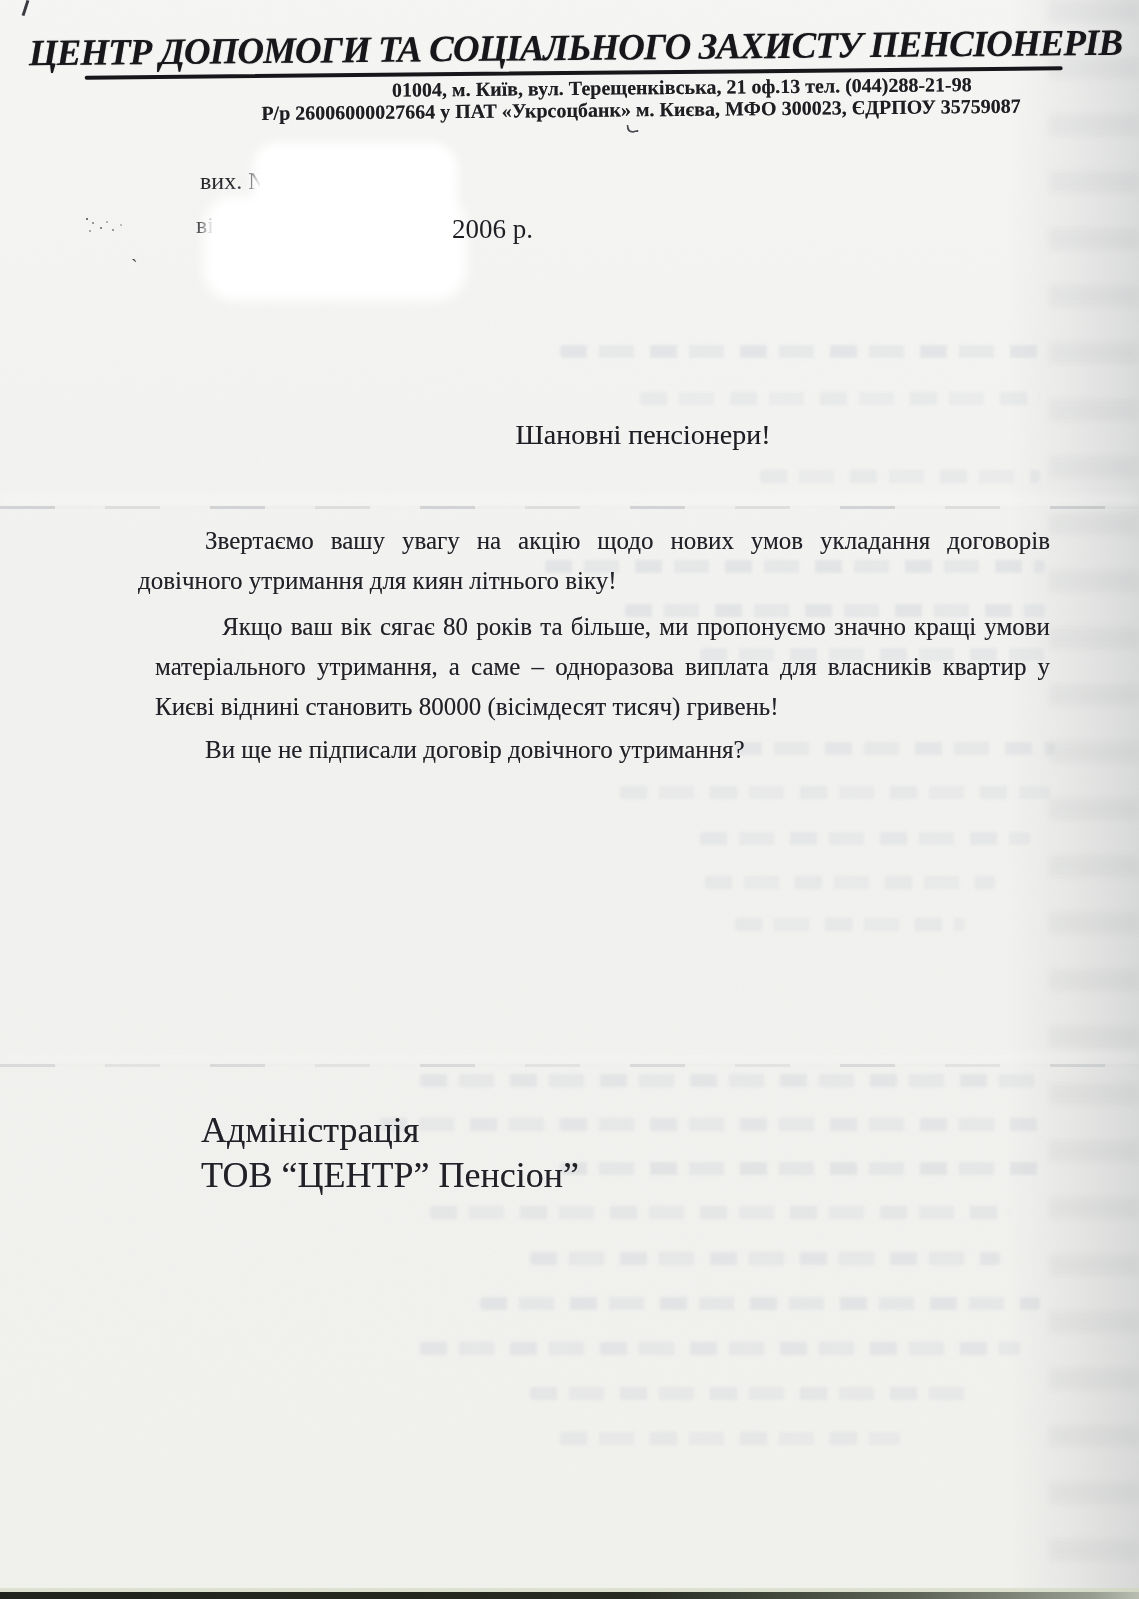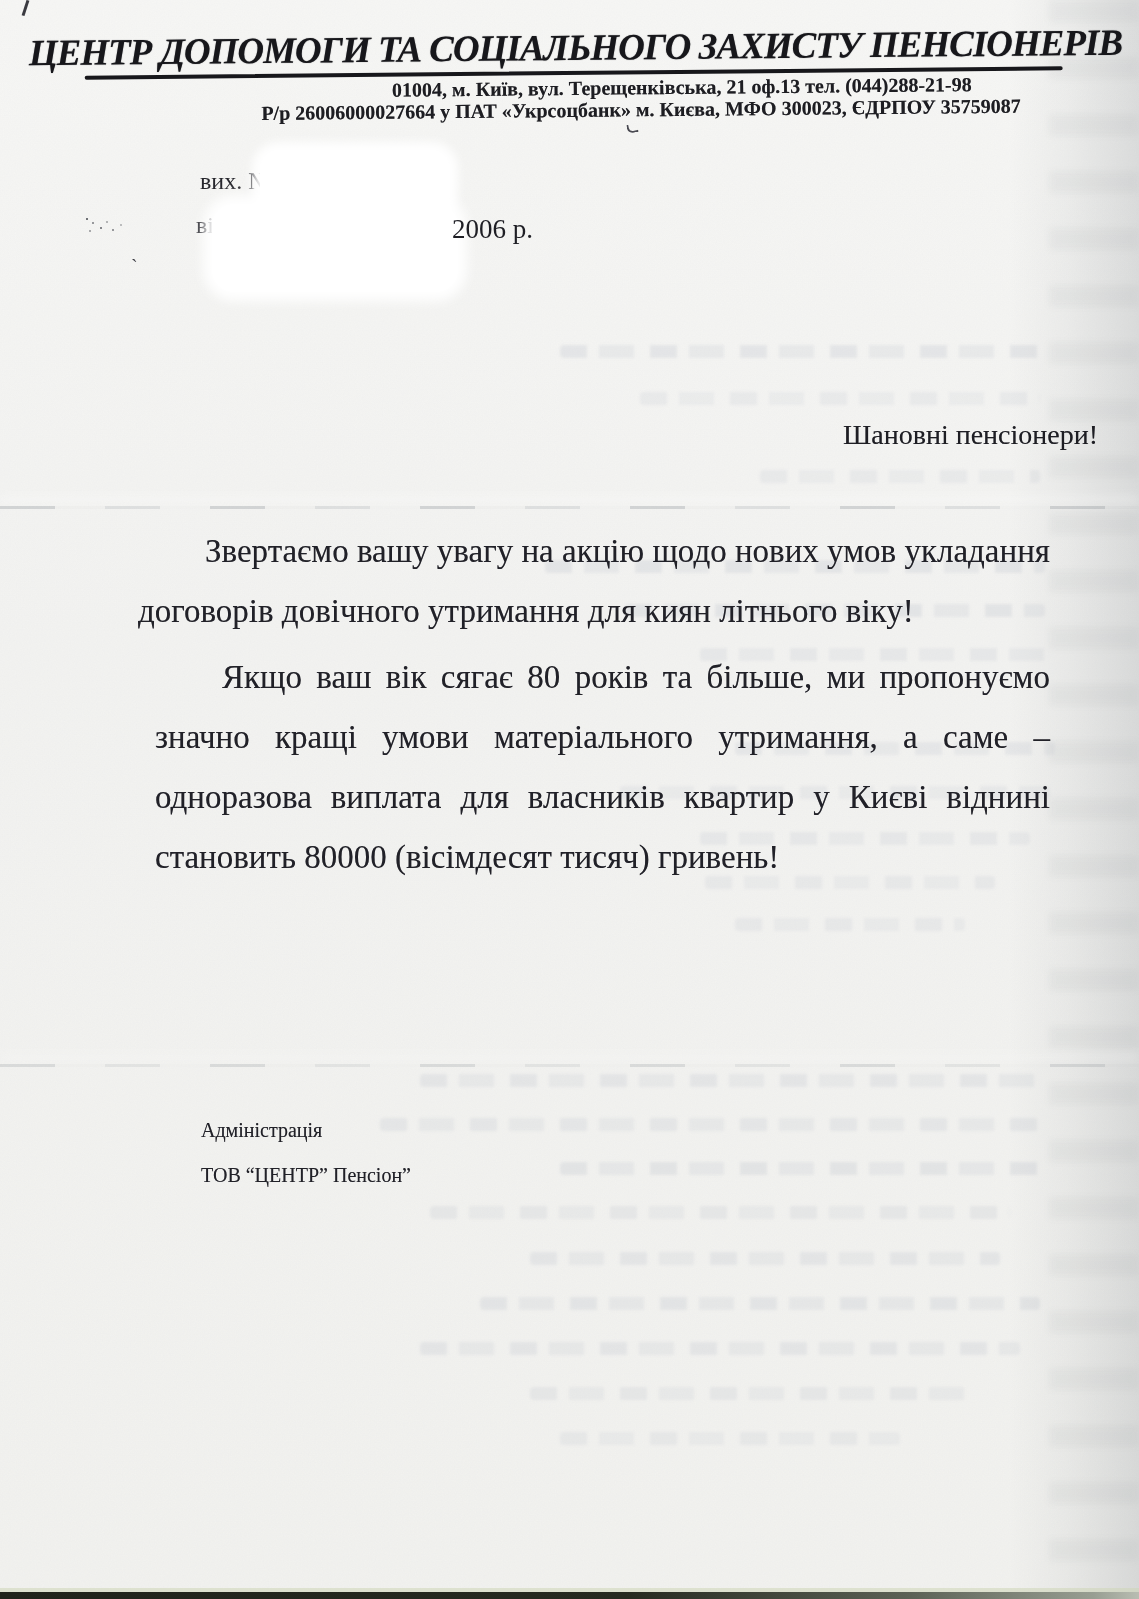--- a/index.html
+++ b/index.html
@@ -58,31 +58,31 @@
   .addr2 { left:640px; top:99px; }
   
   .ref-label { position:absolute; font-size:24px; color:#26262c; }
   .ref-vyh { left:200px; top:168px; }
   .ref-vid { left:196px; top:212px; }
   .whiteout { position:absolute; background:#fff; pointer-events:none; }
   .whiteout.a { left:260px; top:150px; width:190px; height:62px; border-radius:18px; box-shadow:0 0 10px 8px rgba(255,255,255,.95); }
   .whiteout.b { left:212px; top:204px; width:246px; height:88px; border-radius:22px; box-shadow:0 0 12px 9px rgba(255,255,255,.95); }
   .date-year { position:absolute; left:452px; top:214px; font-size:27px; color:#1f1f25; }
   
-  .greeting { position:absolute; left:188px; top:419px; width:910px; text-align:right;
+  .greeting { position:absolute; left:188px; top:419px; width:910px; text-align:center;
     font-size:28px; color:#1e1e24; text-shadow:0 0 .5px rgba(25,25,32,.45); }
   .body-text { position:absolute; left:138px; top:521px; width:912px;
-    font-size:33px; line-height:60px; color:#212128; text-shadow:0 0 .5px rgba(28,28,36,.4); }
+    font-size:25px; line-height:40px; color:#212128; text-shadow:0 0 .5px rgba(28,28,36,.4); }
   .body-text p { margin:0; text-indent:67px; }
   .body-text p.just { text-align:justify; }
   .body-text p.sp1 { margin-top:6px;margin-left:17px; }
   .body-text p.sp2 { margin-top:3px; }
   .body-text p.tel { text-indent:222px; }
   
-  .signature { position:absolute; left:201px; top:1108px; font-size:20px; line-height:45px; color:#212128;
+  .signature { position:absolute; left:201px; top:1108px; font-size:36px; line-height:45px; color:#212128;
     text-shadow:0 0 .5px rgba(28,28,36,.4); }
   .signature div { white-space:nowrap; }
 </style>
 </head>
 <body>
 
 <div class="page">
 
   <svg class="noise" width="1139" height="1599" xmlns="http://www.w3.org/2000/svg">
     <filter id="n">
@@ -135,20 +135,21 @@
     <div class="whiteout a"></div>
     <div class="whiteout b"></div>
     <div class="date-year">2006 р.</div>
   </div>
 
   <div class="greeting">Шановні пенсіонери!</div>
 
   <div class="body-text">
     <p class="just">Звертаємо вашу увагу на акцію щодо нових умов укладання договорів довічного утримання для киян літнього віку!</p>
     <p class="just sp1">Якщо ваш вік сягає 80 років та більше, ми пропонуємо значно кращі умови матеріального утримання, а саме – одноразова виплата для власників квартир у Києві віднині становить 80000 (вісімдесят тисяч) гривень!</p>
+    <p class="sp2">Ви ще не підписали договір довічного утримання?</p>
   </div>
 
   <div class="signature">
     <div>Адміністрація</div>
     <div>ТОВ “ЦЕНТР” Пенсіон”</div>
   </div>
 
   <div class="bottom-light"></div>
   <div class="bottom-bar"></div>
 

